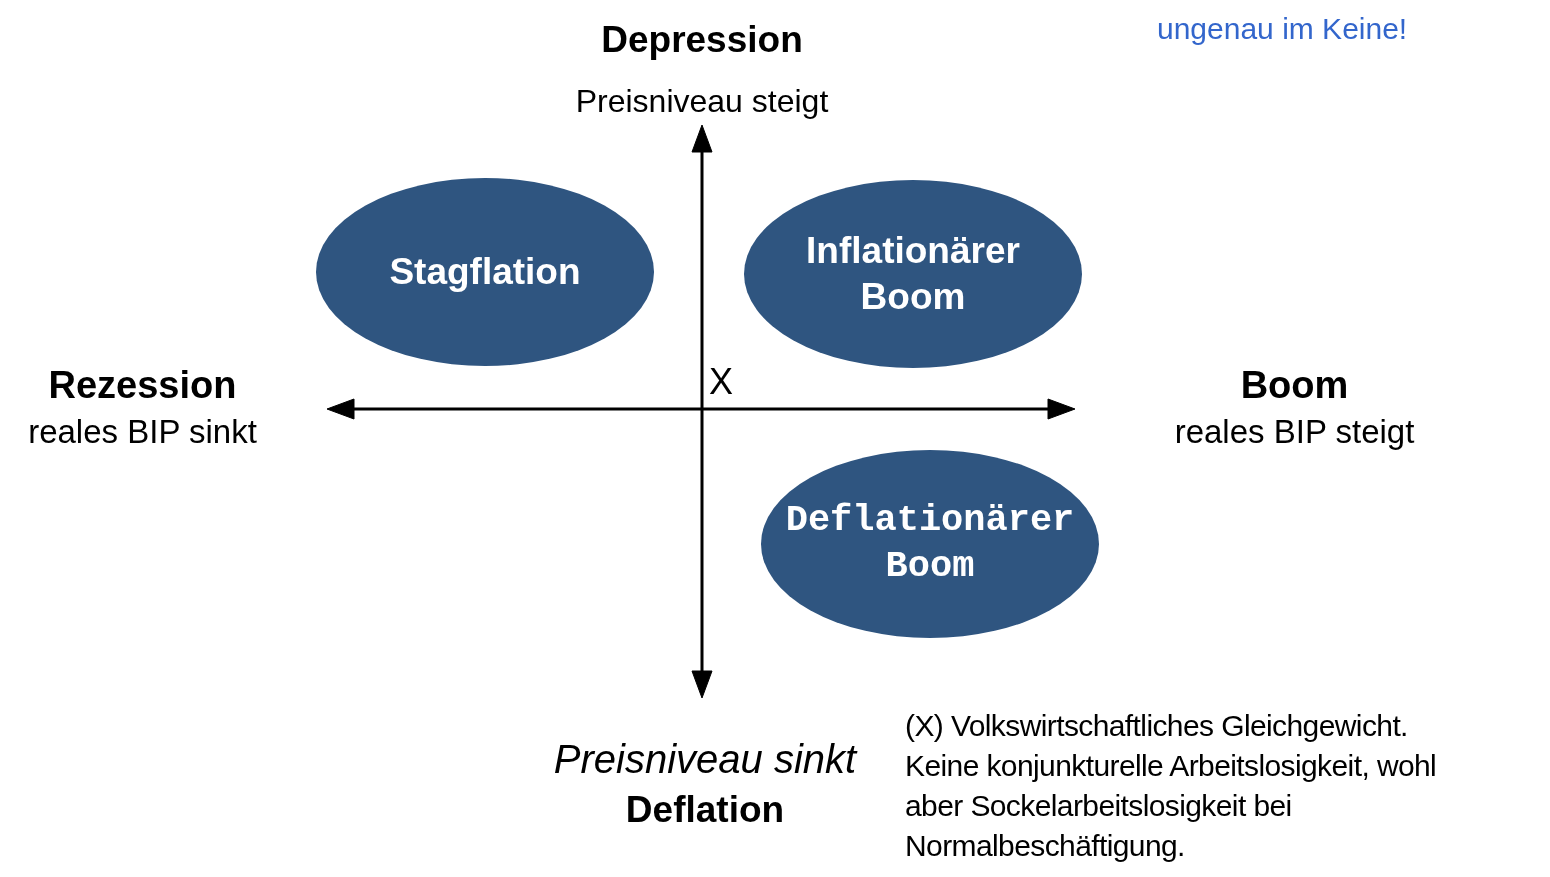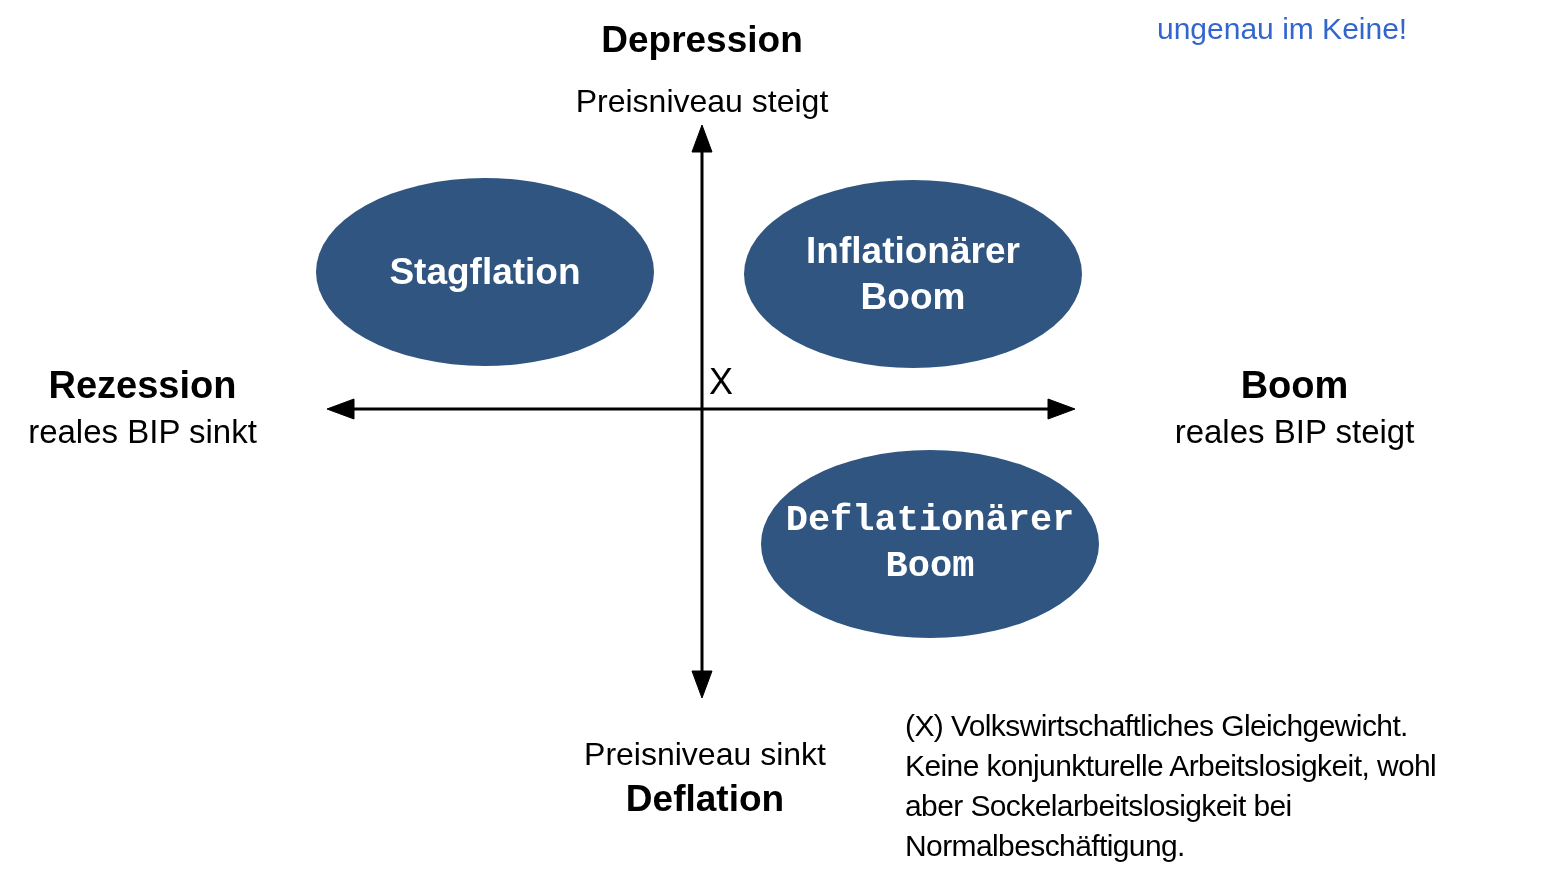--- a/index.html
+++ b/index.html
@@ -36,21 +36,21 @@
   }
 
   .axis-label { position: absolute; text-align: center; line-height: 1.32; }
   .axis-label .bold { font-weight: bold; }
 
   .label-top    { left: 452px;  top: 16px;  width: 500px; }
   .label-top .bold      { font-size: 37px; }
   .label-top .regular   { font-size: 32px; margin-top: 15px; }
 
   .label-bottom { left: 455px;  top: 733px; width: 500px; }
-  .label-bottom .regular{ font-size: 32px; }
+  .label-bottom .regular{ font-size: 40px; font-style: italic; }
   .label-bottom .bold   { font-size: 37px; text-align: center; }
 
   .label-left   { left: -5px;   top: 360px; width: 295px; }
   .label-left .bold     { font-size: 38px; }
   .label-left .regular  { font-size: 33px; }
 
   .label-right  { left: 1122px; top: 360px; width: 345px; }
   .label-right .bold    { font-size: 38px; }
   .label-right .regular { font-size: 33px; }
 

